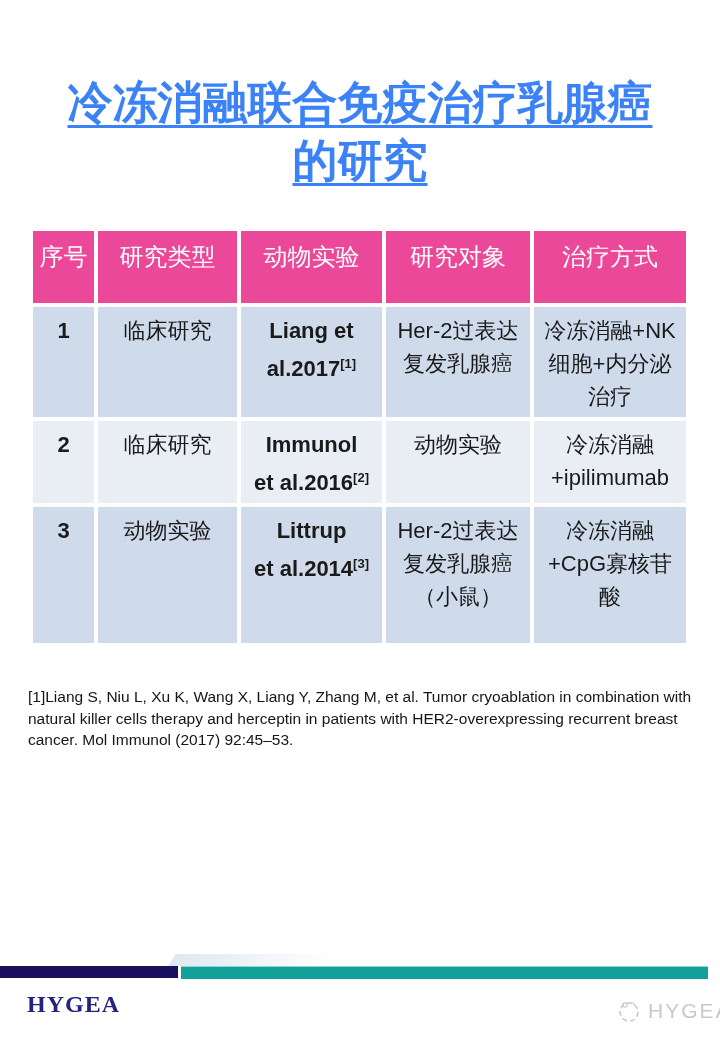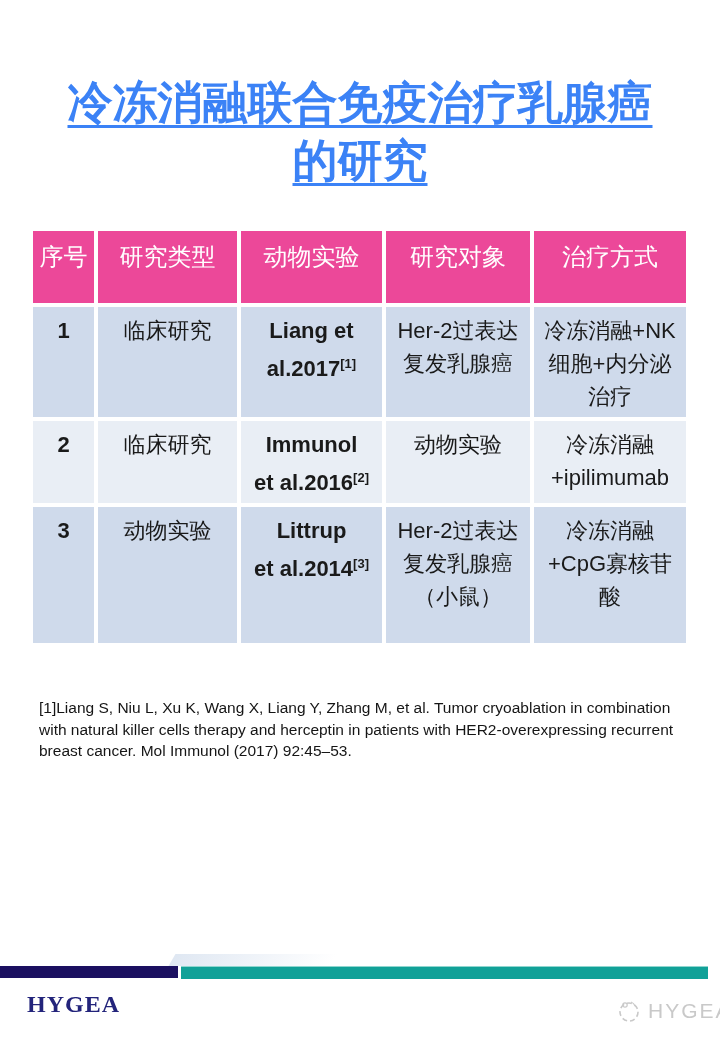--- a/index.html
+++ b/index.html
@@ -44,21 +44,21 @@
   td.ref{font-weight:bold;}
   td.ref sup{font-size:13px;font-weight:bold;}
   tr.r1 td{height:103px;}
   tr.r2 td{height:75px;}
   tr.r3 td{height:129px;}
   
   .references{
     position:absolute;left:28px;top:686px;width:672px;
     font-size:15.5px;line-height:21.5px;color:#151515;
   }
-  .references p{margin:11px;}
+  .references p{margin:0;}
   
   .deco-streak{
     position:absolute;left:172px;top:954px;width:230px;height:12px;
     background:linear-gradient(100deg,rgba(197,212,232,0.55),rgba(255,255,255,0) 70%);
     transform:skewX(-30deg);
   }
   .bar-navy{position:absolute;left:0;top:966px;width:178px;height:12px;background:#1B1060;}
   .bar-teal{position:absolute;left:181px;top:966px;width:527px;height:12px;background:#11A198;border-top:1px solid #8fd6cf;}
   .brand{
     position:absolute;left:27px;top:991px;

